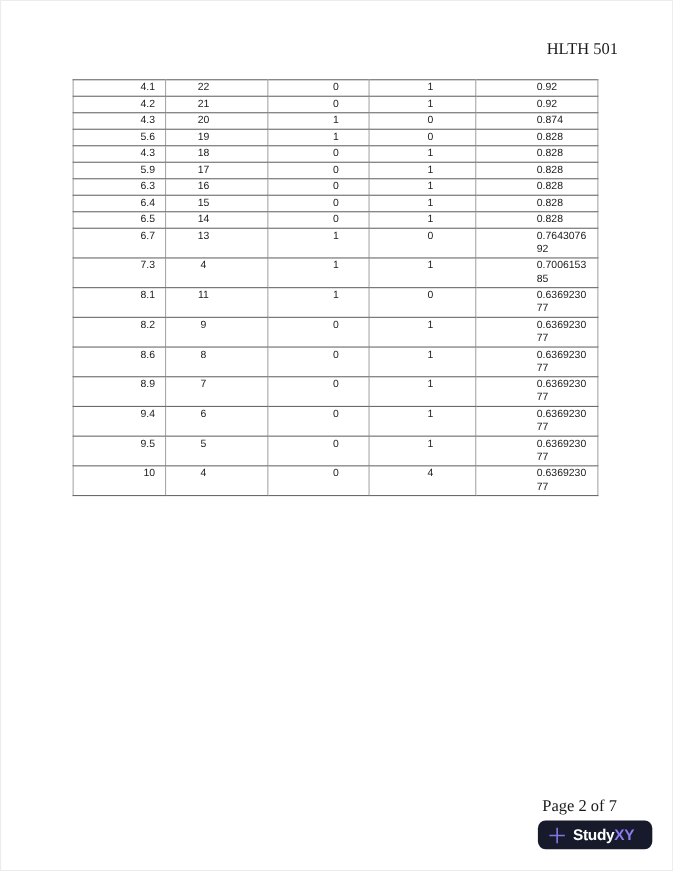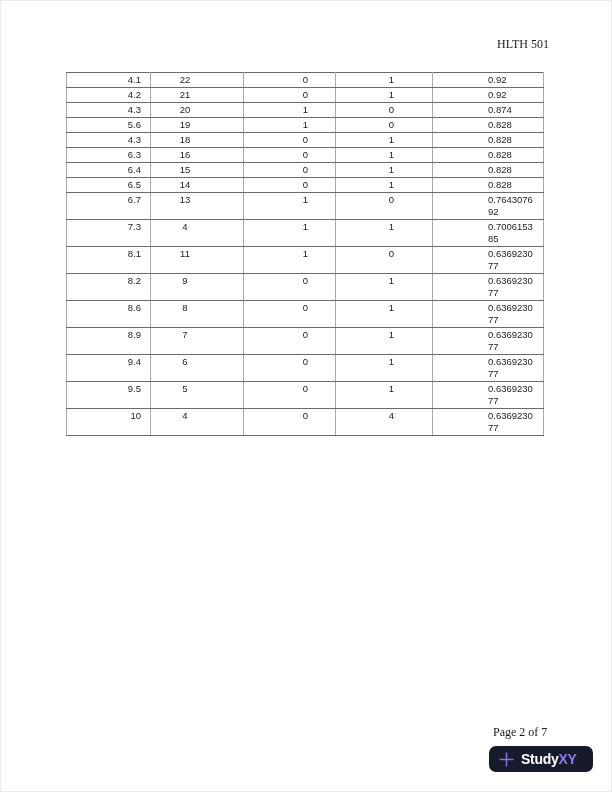--- a/index.html
+++ b/index.html
@@ -9,21 +9,21 @@
     background: #ffffff;
     position: relative;
     overflow: hidden;
     font-family: "Liberation Sans", "DejaVu Sans", sans-serif;
     box-shadow: inset 0 0 0 1px #ececec;
   }
 
   
   .serif-text {
     font-family: "Liberation Serif", "DejaVu Serif", serif;
-    font-size: 12px;
+    font-size: 15px;
     color: #1a1a1a;
     position: absolute;
     white-space: nowrap;
   }
   .header-course { top: 37px; left: 497px; }
   .footer-page   { top: 725px; left: 493px; font-family: Liberation Serif, serif; }
 
   
   .doc-table {
     position: absolute;
@@ -136,20 +136,27 @@
         <td class="c4"><span class="cell-text">0.828</span></td>
       </tr>
       <tr>
         <td class="c0"><span class="cell-text">4.3</span></td>
         <td class="c1"><span class="cell-text">18</span></td>
         <td class="c2"><span class="cell-text">0</span></td>
         <td class="c3"><span class="cell-text">1</span></td>
         <td class="c4"><span class="cell-text">0.828</span></td>
       </tr>
       <tr>
+        <td class="c0"><span class="cell-text">5.9</span></td>
+        <td class="c1"><span class="cell-text">17</span></td>
+        <td class="c2"><span class="cell-text">0</span></td>
+        <td class="c3"><span class="cell-text">1</span></td>
+        <td class="c4"><span class="cell-text">0.828</span></td>
+      </tr>
+      <tr>
         <td class="c0"><span class="cell-text">6.3</span></td>
         <td class="c1"><span class="cell-text">16</span></td>
         <td class="c2"><span class="cell-text">0</span></td>
         <td class="c3"><span class="cell-text">1</span></td>
         <td class="c4"><span class="cell-text">0.828</span></td>
       </tr>
       <tr>
         <td class="c0"><span class="cell-text">6.4</span></td>
         <td class="c1"><span class="cell-text">15</span></td>
         <td class="c2"><span class="cell-text">0</span></td>

